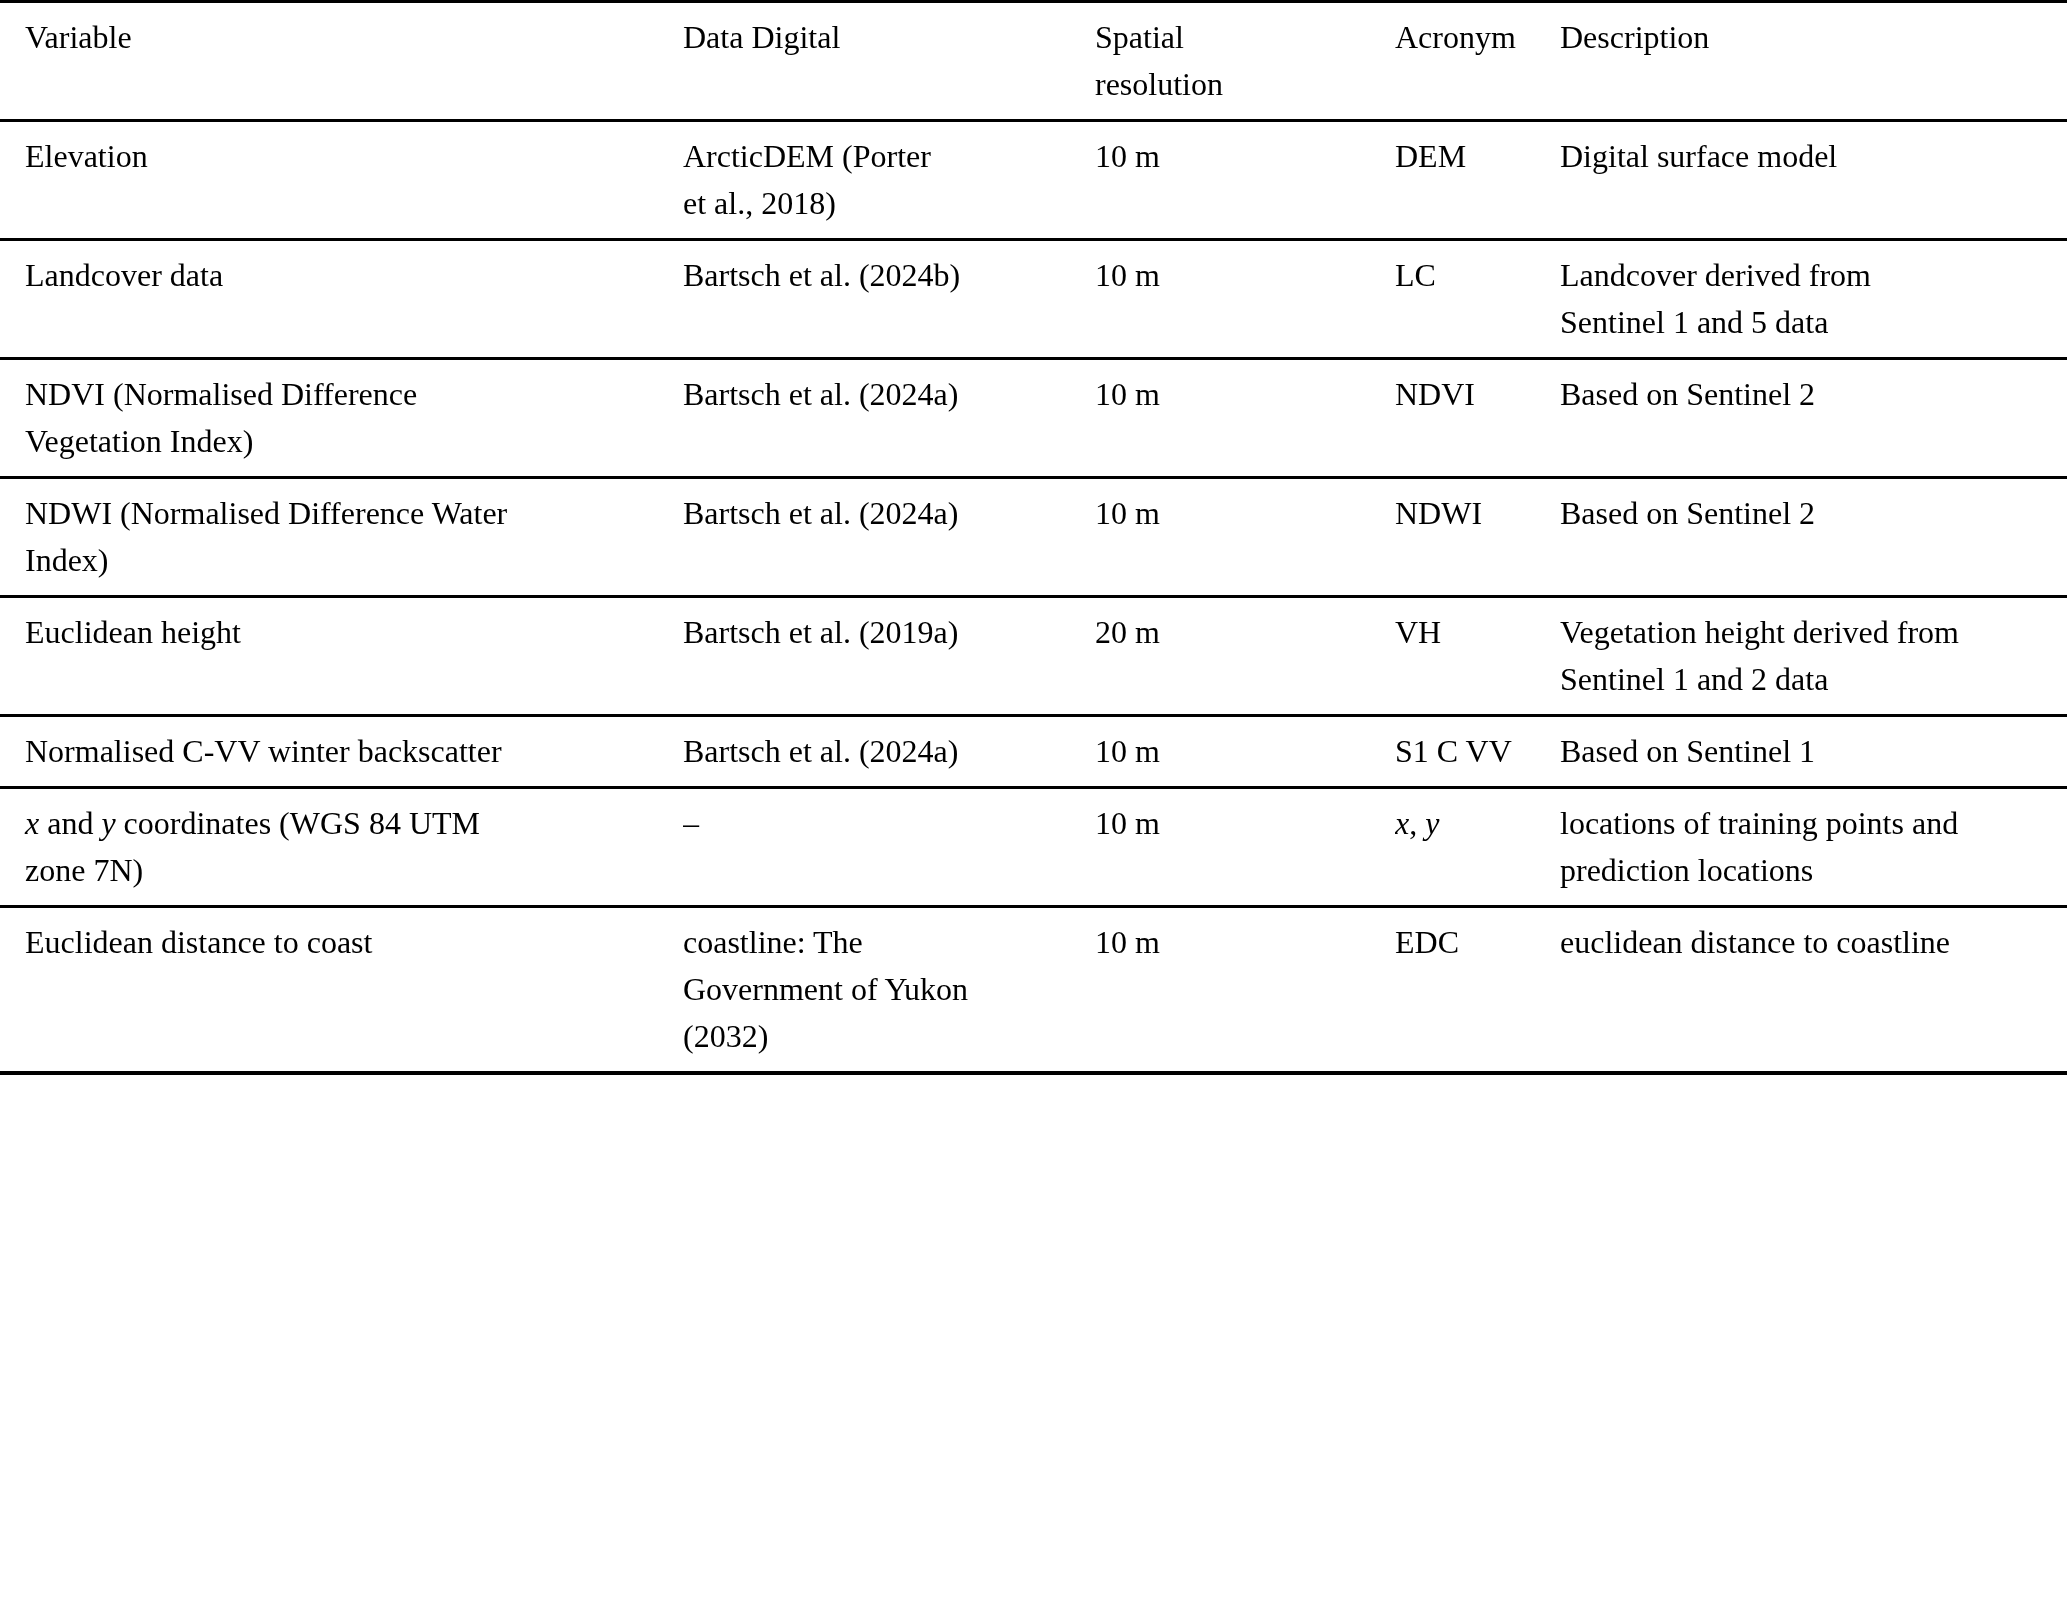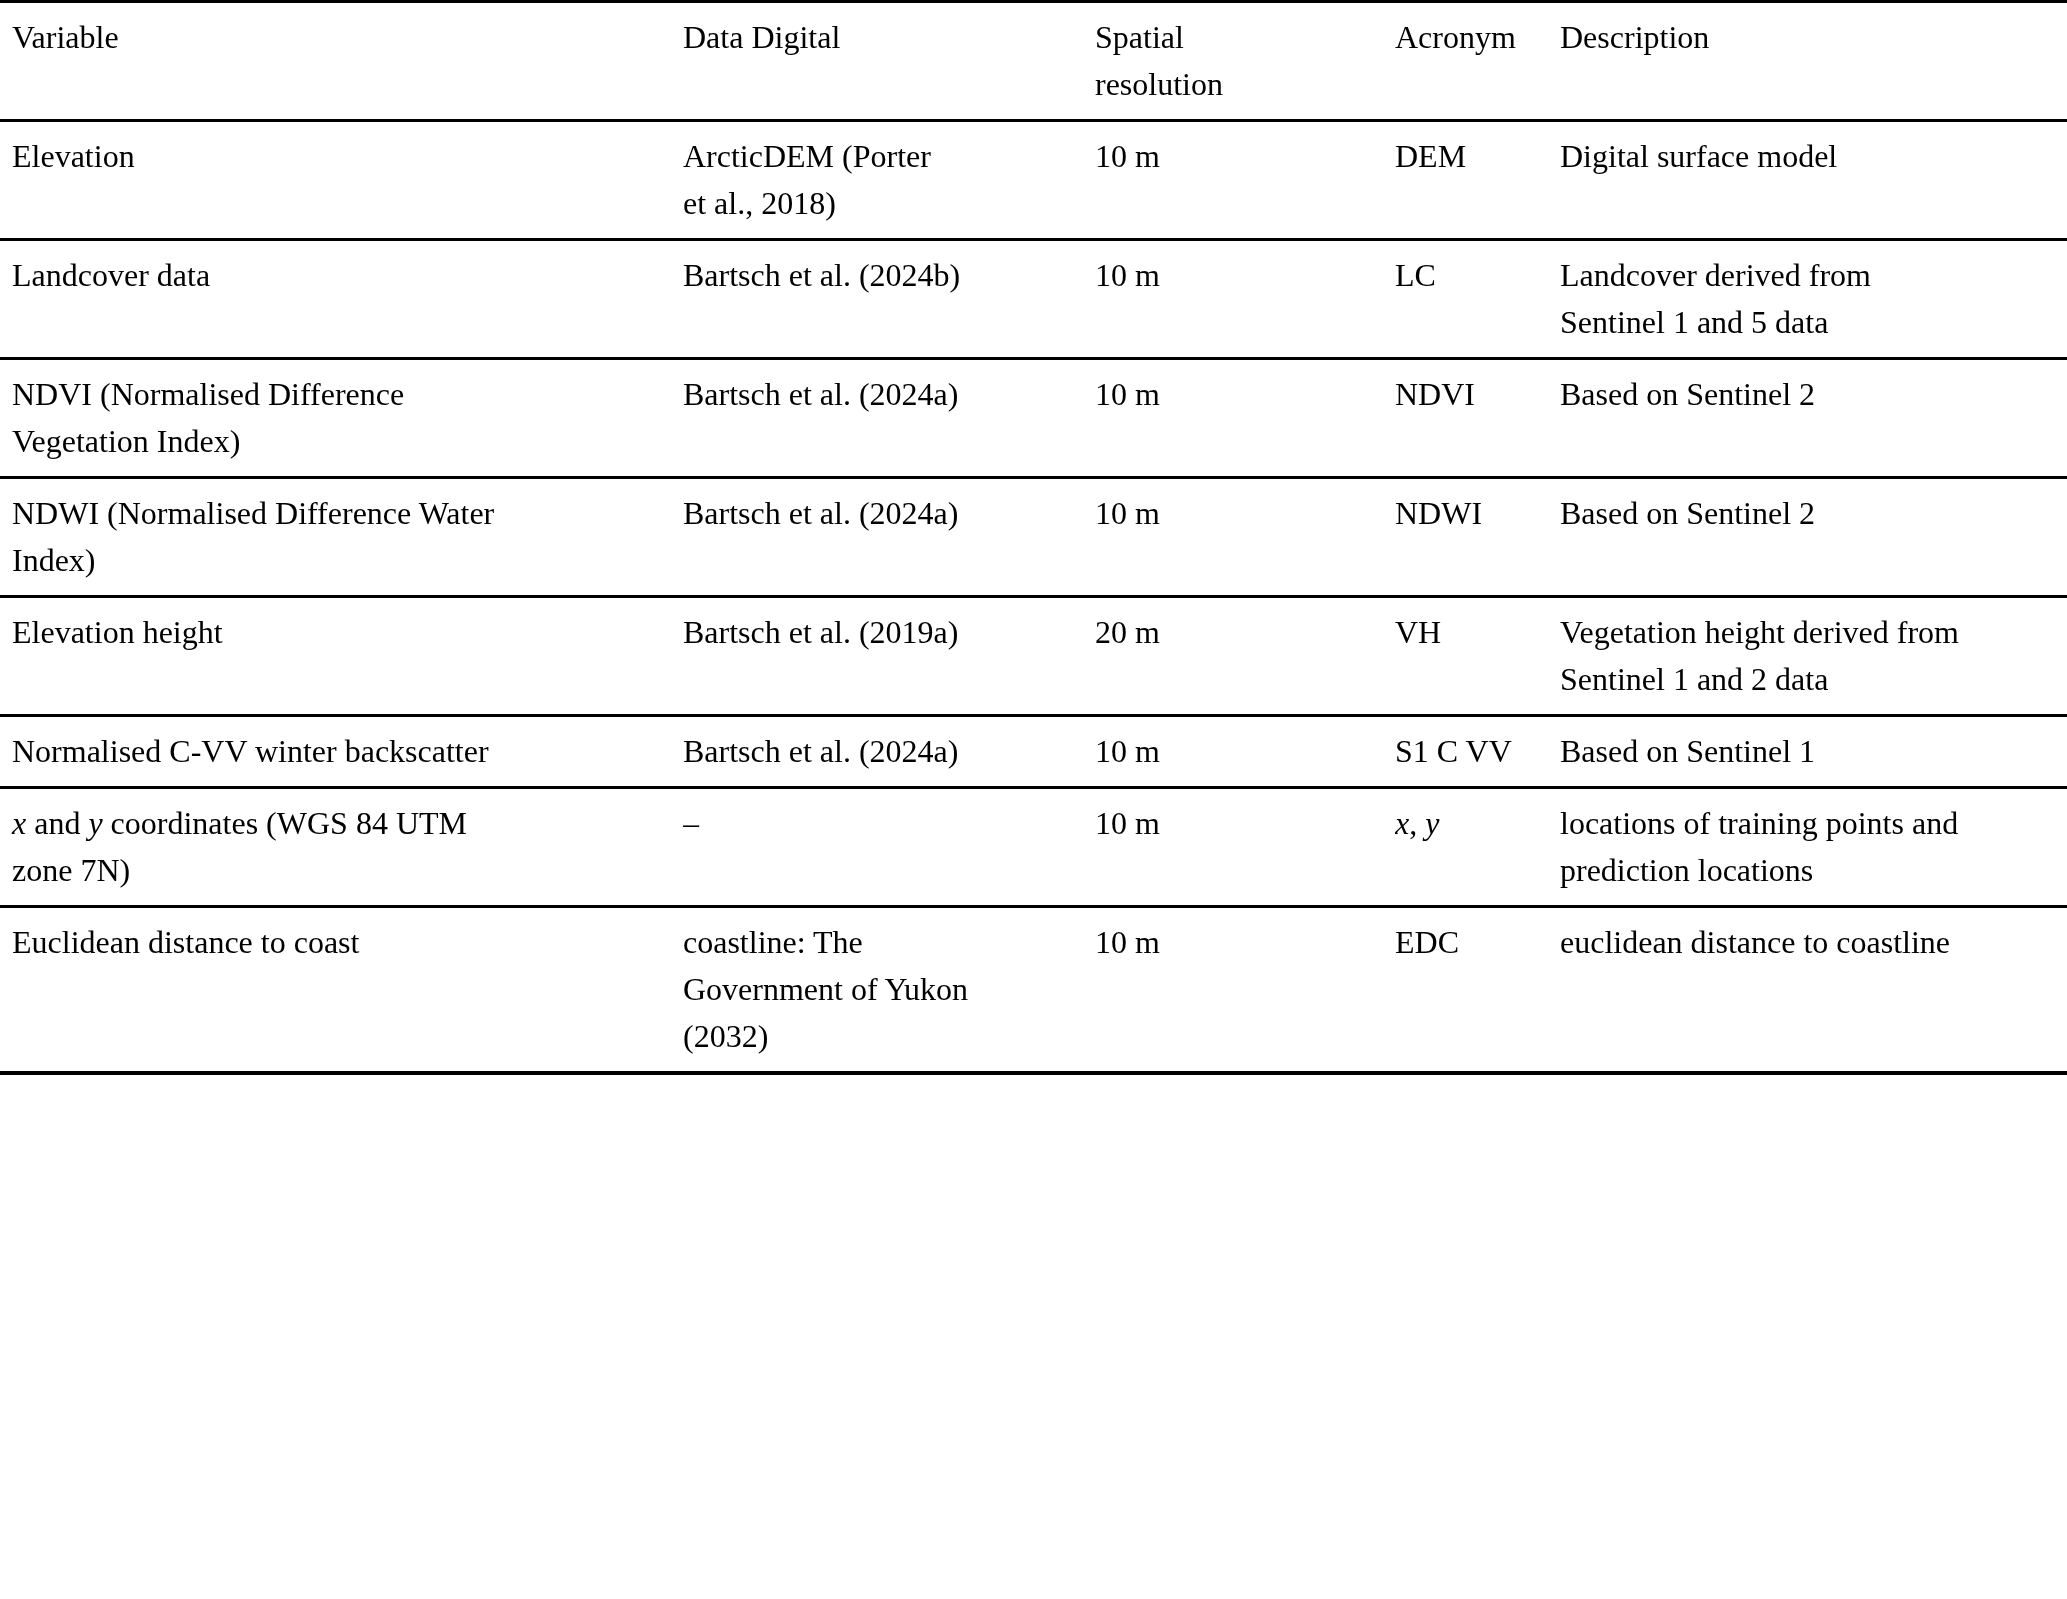--- a/index.html
+++ b/index.html
@@ -23,21 +23,21 @@
     vertical-align: top;
     text-align: left;
     font-weight: normal;
     font-size: 32px;
     line-height: 47px;
     padding: 11px 8px 11px 0;
     white-space: pre-line;
     overflow: hidden;
   }
   .vars-table th:first-child, .vars-table td:first-child {
-    padding-left: 12px;
+    padding-left: 25px;
   }
   .vars-table thead th {
     border-bottom: 3px solid #000000;
   }
   .vars-table tbody td {
     border-top: 3px solid #000000;
   }
   .vars-table i {
     font-style: italic;
   }
@@ -90,21 +90,21 @@
     </tr>
     <tr>
       <td>NDWI (Normalised Difference Water
 Index)</td>
       <td>Bartsch et al. (2024a)</td>
       <td>10 m</td>
       <td>NDWI</td>
       <td>Based on Sentinel 2</td>
     </tr>
     <tr>
-      <td>Elevation height</td>
+      <td>Euclidean height</td>
       <td>Bartsch et al. (2019a)</td>
       <td>20 m</td>
       <td>VH</td>
       <td>Vegetation height derived from
 Sentinel 1 and 2 data</td>
     </tr>
     <tr>
       <td>Normalised C-VV winter backscatter</td>
       <td>Bartsch et al. (2024a)</td>
       <td>10 m</td>

